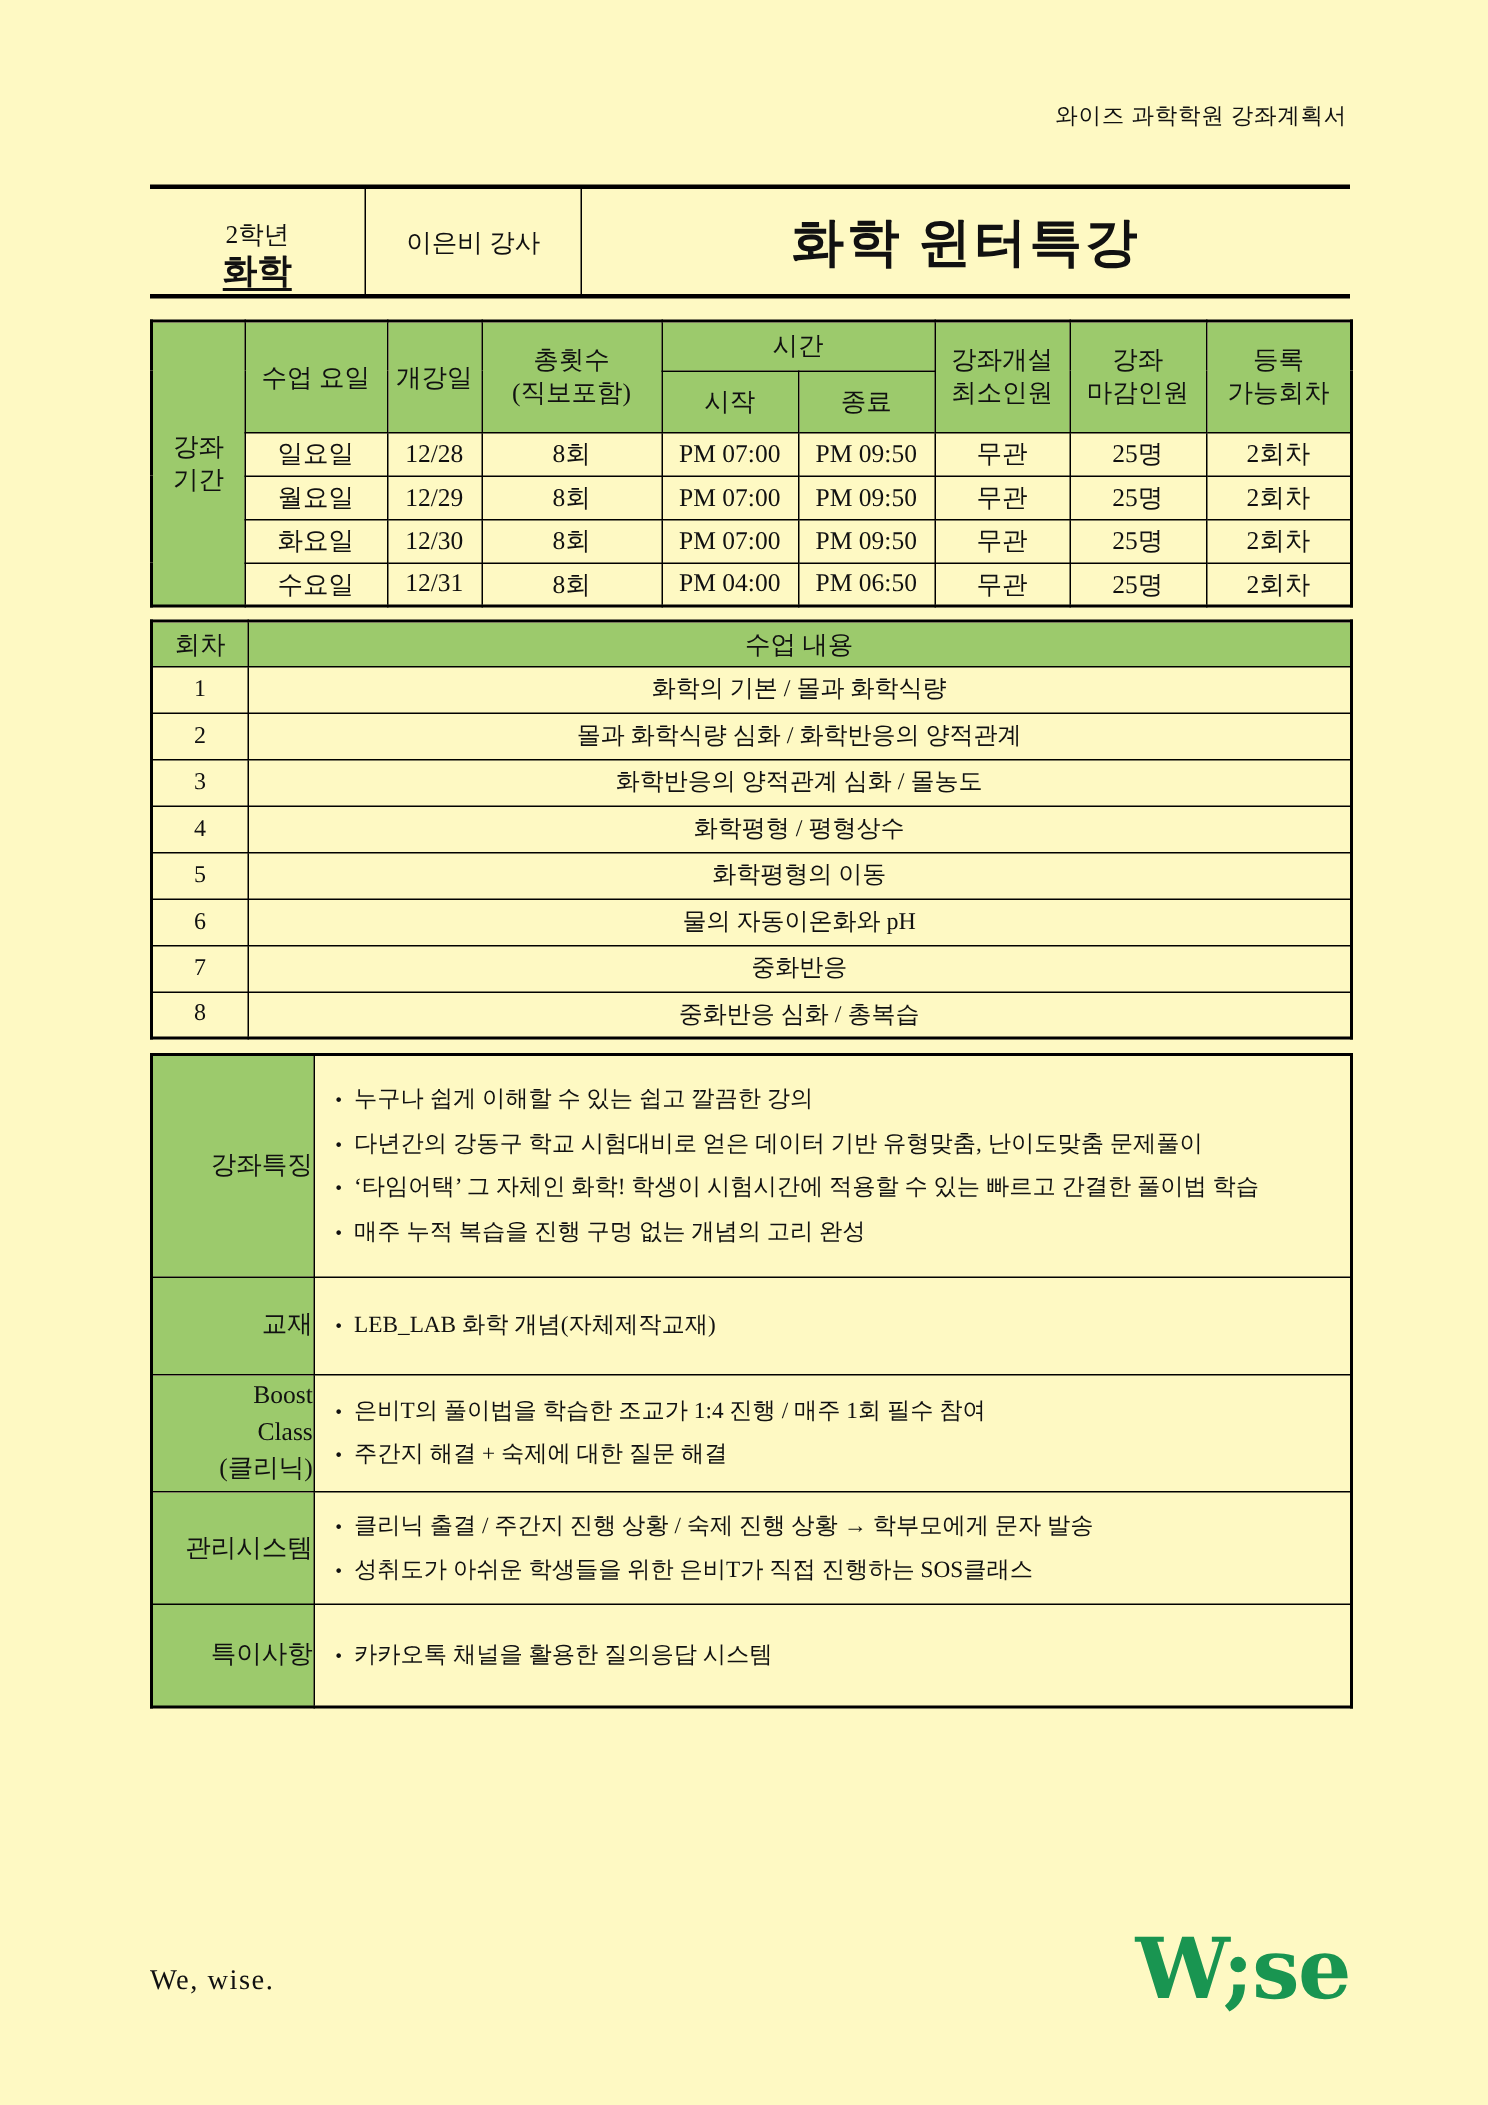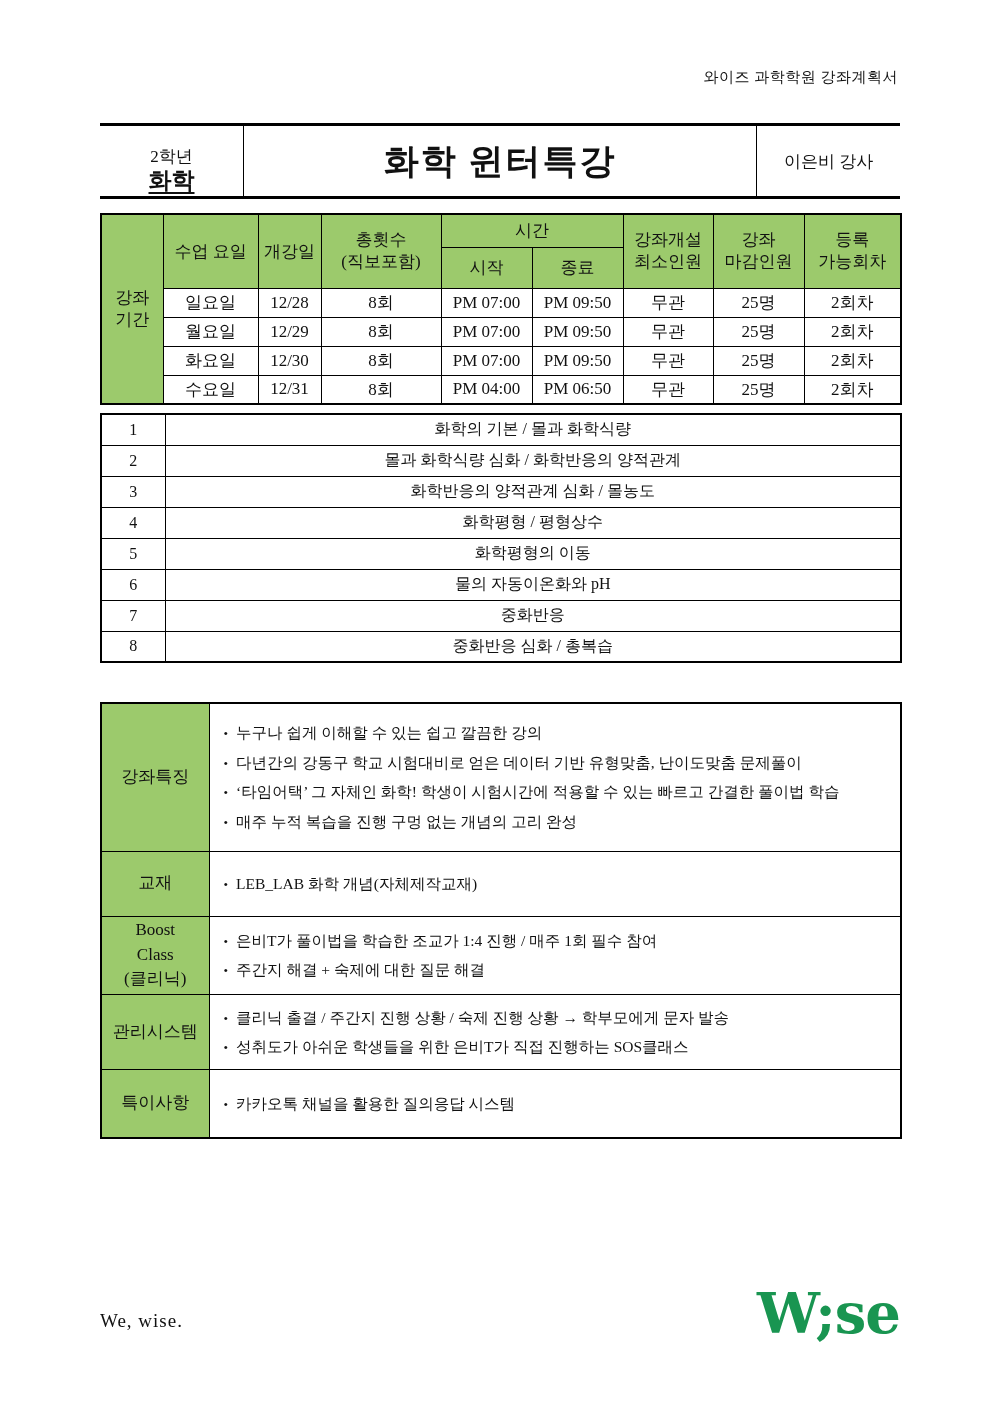--- a/index.html
+++ b/index.html
@@ -6,21 +6,21 @@
     --header-green: #9cca6c;
     --logo-green: #199551;
   }
   * { box-sizing: border-box; }
   html, body { margin: 0; padding: 0; background: #e9e9e9; }
   .page {
     position: relative;
     width: 992px;
     height: 1403px;
     margin: 0 auto;
-    background: #ffffff;
+    background: #fef9c3;
     font-family: "Liberation Serif", "DejaVu Serif", serif;
     color: #111111;
   }
 
   
   .top-label {
     position: absolute;
     top: 68px;
     right: 94px;
     font-size: 15px;
@@ -92,21 +92,21 @@
   .t2 .dr { height: 31px; }
 
   
   .t3 {
     position: absolute;
     top: 702px;
     left: 100px;
     width: 800px;
     border: 2px solid #000;
   }
-  .t3 .label-cell { font-size: 17px; line-height: 1.45; }
+  .t3 .label-cell { font-size: 17px; line-height: 1.45; text-align: right; }
   .t3 .content-cell {
     text-align: left;
     padding: 8px 14px;
     font-size: 15.5px;
     margin-left: 39px;
   }
   .t3 .r-features { height: 148px; }
   .t3 .r-book     { height: 65px; }
   .t3 .r-hw       { height: 65px; }
   .t3 .r-boost    { height: 78px; }
@@ -140,25 +140,25 @@
 
 <div class="page">
 
   <div class="top-label">와이즈 과학학원 강좌계획서</div>
 
   <div class="header-band">
     <div class="header-cell hc-left">
       <div class="h-grade">2학년</div>
       <div class="h-subject">화학</div>
     </div>
+    <div class="header-cell hc-right">
+      <div class="h-instructor">이은비 강사</div>
+    </div>
     <div class="header-cell hc-mid">
       <div class="h-title">화학 윈터특강</div>
-    </div>
-    <div class="header-cell hc-right">
-      <div class="h-instructor">이은비 강사</div>
     </div>
   </div>
 
   <table class="t1">
     <colgroup>
       <col style="width:62px">
         <col style="width:95px">
         <col style="width:63px">
         <col style="width:120px">
       <col style="width:91px">
@@ -239,20 +239,24 @@
     </tr>
   </tbody>
     </table>
 
   <table class="t2">
     <colgroup>
       <col style="width:64px">
         <col style="width:736px">
     </colgroup>
     <tbody>
+        <tr class="hr">
+      <td class="green">회차</td>
+      <td class="green">수업 내용</td>
+    </tr>
     <tr class="dr">
       <td>1</td>
       <td>화학의 기본 / 몰과 화학식량</td>
     </tr>
     <tr class="dr">
       <td>2</td>
       <td>몰과 화학식량 심화 / 화학반응의 양적관계</td>
     </tr>
     <tr class="dr">
       <td>3</td>
@@ -306,21 +310,21 @@
         <div class="bullet">LEB_LAB 화학 개념(자체제작교재)</div>
       </td>
     </tr>
     <tr class="r-boost">
       <td class="green label-cell">
         <div>Boost</div>
         <div>Class</div>
         <div>(클리닉)</div>
       </td>
       <td class="content-cell">
-        <div class="bullet">은비T가 풀이법을 학습한 조교가 1:4 진행 / 매주 1회 필수 참여</div>
+        <div class="bullet">은비T의 풀이법을 학습한 조교가 1:4 진행 / 매주 1회 필수 참여</div>
         <div class="bullet">주간지 해결 + 숙제에 대한 질문 해결</div>
       </td>
     </tr>
     <tr class="r-mgmt">
       <td class="green label-cell">
         <div>관리시스템</div>
       </td>
       <td class="content-cell">
         <div class="bullet">클리닉 출결 / 주간지 진행 상황 / 숙제 진행 상황 → 학부모에게 문자 발송</div>
         <div class="bullet">성취도가 아쉬운 학생들을 위한 은비T가 직접 진행하는 SOS클래스</div>

